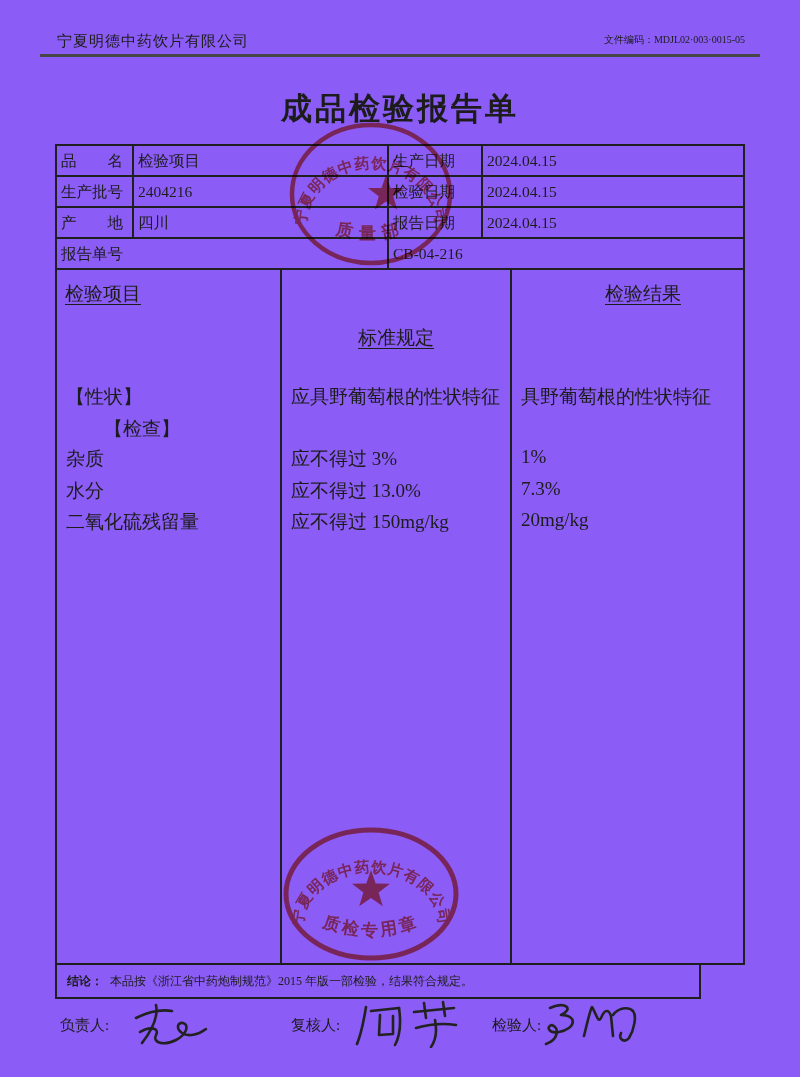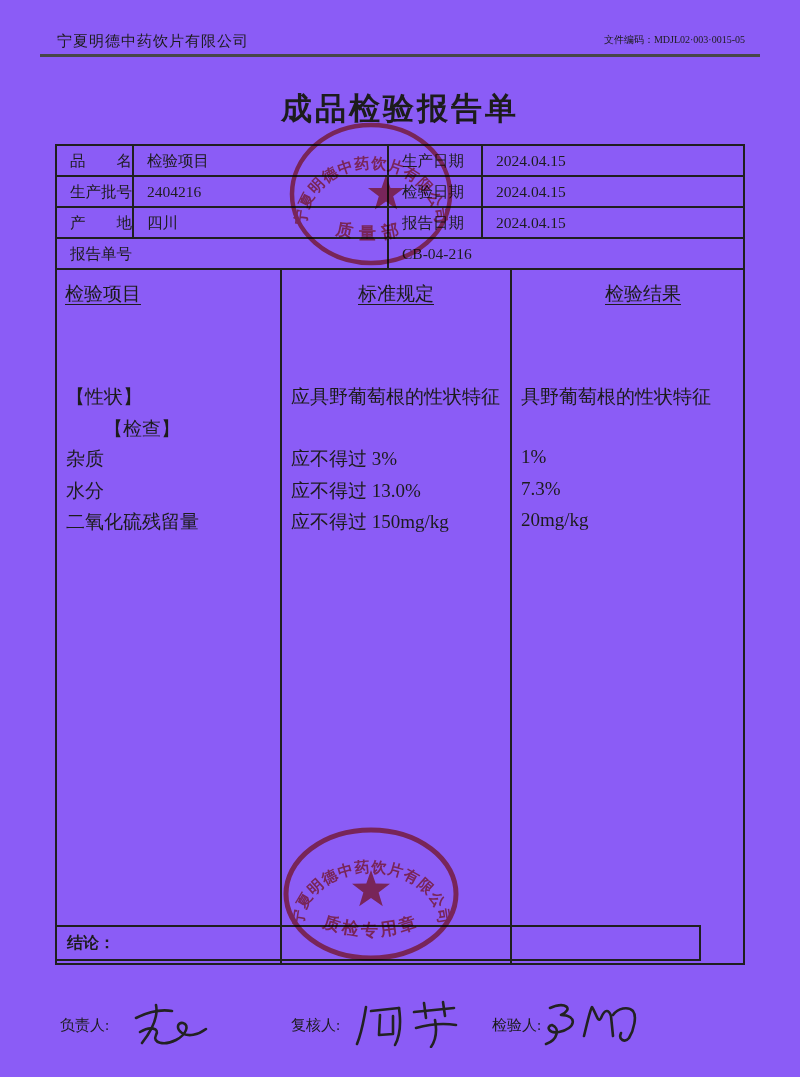--- a/index.html
+++ b/index.html
@@ -17,42 +17,42 @@
   
   .title { position:absolute; left:0; top:88px; width:100%; text-align:center;
            font-size:31px; font-weight:bold; letter-spacing:3px; }
   
   .info-table { position:absolute; left:55px; top:144px; width:690px;
                 border:2px solid var(--line); font-size:15.5px; }
   .info-row { display:grid; grid-template-columns:77px 255px 94px 260px;
               height:31px; border-bottom:2px solid var(--line); }
   .info-row.last { grid-template-columns:332px 354px; border-bottom:none; height:29px; }
   .info-row > div { border-right:2px solid var(--line); line-height:29px;
-                    padding-left:13px; overflow:hidden; white-space:nowrap; }
+                    padding-left:4px; overflow:hidden; white-space:nowrap; }
   .info-row > div:last-child { border-right:none; }
   .lbl-justify { letter-spacing:0; }
   
   .detail-table { position:absolute; left:55px; top:270px; width:690px; height:695px;
                   border:2px solid var(--line); border-top:none; font-size:19px; }
   .vline { position:absolute; top:0; bottom:0; width:2px; background:var(--line); }
   .vline.v1 { left:223px; } .vline.v2 { left:453px; }
   .dt-head { position:absolute; top:11px; height:22px; white-space:nowrap;
              text-decoration:underline; text-underline-offset:4px; }
   .dt-head.h1 { left:8px; }
-  .dt-head.h2 { left:225px; width:228px; text-align:center; }
+  .dt-head.h2 { left:225px; width:228px; text-align:center;margin-top:44px; }
   .dt-head.h3 { left:455px; width:233px; text-align:center;padding-left:29px; }
   .dt-row { position:absolute; left:0; width:100%; display:grid;
             grid-template-columns:223px 230px 233px; }
   .dt-row > div { padding-left:9px; white-space:nowrap; overflow:hidden;margin-top:45px; }
   .dt-row > div:nth-child(2), .dt-row > div:nth-child(3) { padding-left:11px; }
   .r1 { top:69px; } .r2 { top:101px;padding-left:38px; } .r3 { top:131px; } .r4 { top:163px; } .r5 { top:194px; }
   
-  .conclusion { position:absolute; left:55px; top:925px; width:646px; height:36px;
+  .conclusion { position:absolute; left:55px; top:963px; width:646px; height:36px;
                 border:2px solid var(--line); display:flex; align-items:center;
-                padding-left:10px; font-size:16px; white-space:nowrap; }
+                padding-left:10px; font-size:12px; white-space:nowrap; }
   .conclusion .c-lbl { font-weight:bold; margin-right:7px; }
   
   .sig-label { position:absolute; top:1016px; font-size:15px; }
   .sl1 { left:60px; } .sl2 { left:291px; } .sl3 { left:492px; }
   .sig-svg { position:absolute; }
   .sig-svg path { fill:none; stroke:#222; stroke-width:2.6; stroke-linecap:round; stroke-linejoin:round; }
   .sg1 { left:126px; top:1002px; }
   .sg2 { left:350px; top:1000px; }
   .sg3 { left:536px; top:1000px; }
   
@@ -127,20 +127,21 @@
     </div>
     <div class="dt-row r5">
       <div>二氧化硫残留量</div>
       <div>应不得过 150mg/kg</div>
       <div>20mg/kg</div>
     </div>
   </div>
 
   <div class="conclusion">
     <span class="c-lbl">结论：</span>
+    <span>本品按《浙江省中药炮制规范》2015 年版一部检验，结果符合规定。</span>
   </div>
 
   <div class="sig-label sl1">负责人:</div>
   <div class="sig-label sl2">复核人:</div>
   <div class="sig-label sl3">检验人:</div>
 
   <svg class="sig-svg sg1" width="90" height="48" viewBox="0 0 90 48">
     <path d="M10,16 C22,10 34,7 46,9"></path>
     <path d="M30,3 C32,13 27,27 16,41"></path>
     <path d="M14,30 C24,24 34,26 30,33 C26,41 38,44 50,38 C60,33 64,23 57,21 C51,20 50,27 56,31 C62,35 72,33 80,27"></path>

